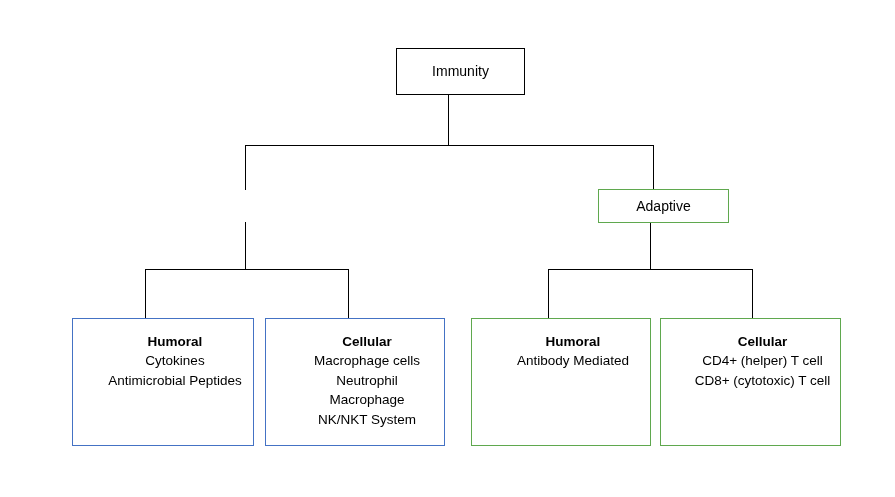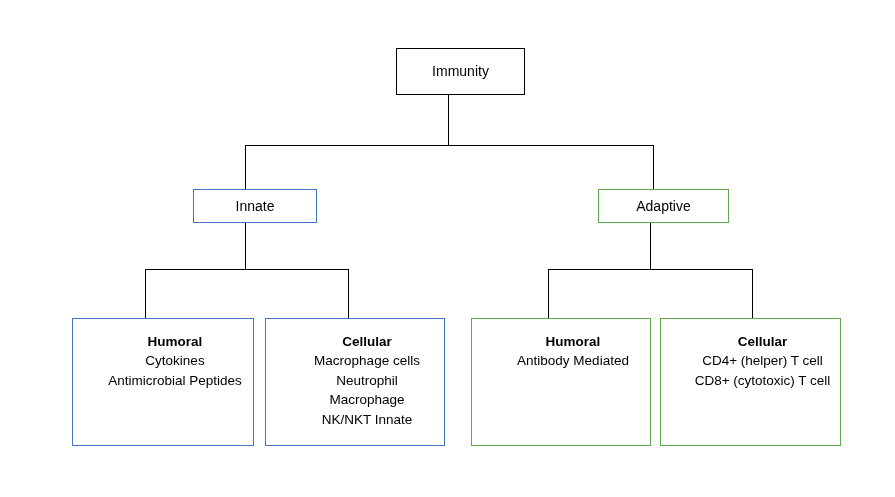--- a/index.html
+++ b/index.html
@@ -90,40 +90,37 @@
 
   <div class="conn v" style="left:650px; top:222px; height:48px;"></div>
   <div class="conn h" style="left:548px; top:269px; width:205px;"></div>
   <div class="conn v" style="left:548px; top:269px; height:49px;"></div>
   <div class="conn v" style="left:752px; top:269px; height:49px;"></div>
 
   <div class="node root" style="left:384px; top:48px; width:129px; height:47px;">
     <span class="node-title">Immunity</span>
   </div>
 
-  <div class="node blue level2" style="left:181px; top:189px; width:124px; height:34px;">
-    <span class="node-title">Innate</span>
-  </div>
 
   <div class="node green level2" style="left:586px; top:189px; width:131px; height:34px;">
     <span class="node-title">Adaptive</span>
   </div>
 
   <div class="node blue leaf" style="left:60px; top:318px; width:182px; height:128px;">
     <span class="leaf-heading">Humoral</span>
     <span class="leaf-item">Cytokines</span>
     <span class="leaf-item">Antimicrobial Peptides</span>
   </div>
 
   <div class="node blue leaf" style="left:253px; top:318px; width:180px; height:128px;">
     <span class="leaf-heading">Cellular</span>
     <span class="leaf-item">Macrophage cells</span>
     <span class="leaf-item">Neutrophil</span>
     <span class="leaf-item">Macrophage</span>
-    <span class="leaf-item">NK/NKT Innate</span>
+    <span class="leaf-item">NK/NKT System</span>
   </div>
 
   <div class="node green leaf" style="left:459px; top:318px; width:180px; height:128px;">
     <span class="leaf-heading">Humoral</span>
     <span class="leaf-item">Antibody Mediated</span>
   </div>
 
   <div class="node green leaf" style="left:648px; top:318px; width:181px; height:128px;">
     <span class="leaf-heading">Cellular</span>
     <span class="leaf-item">CD4+ (helper) T cell</span>

